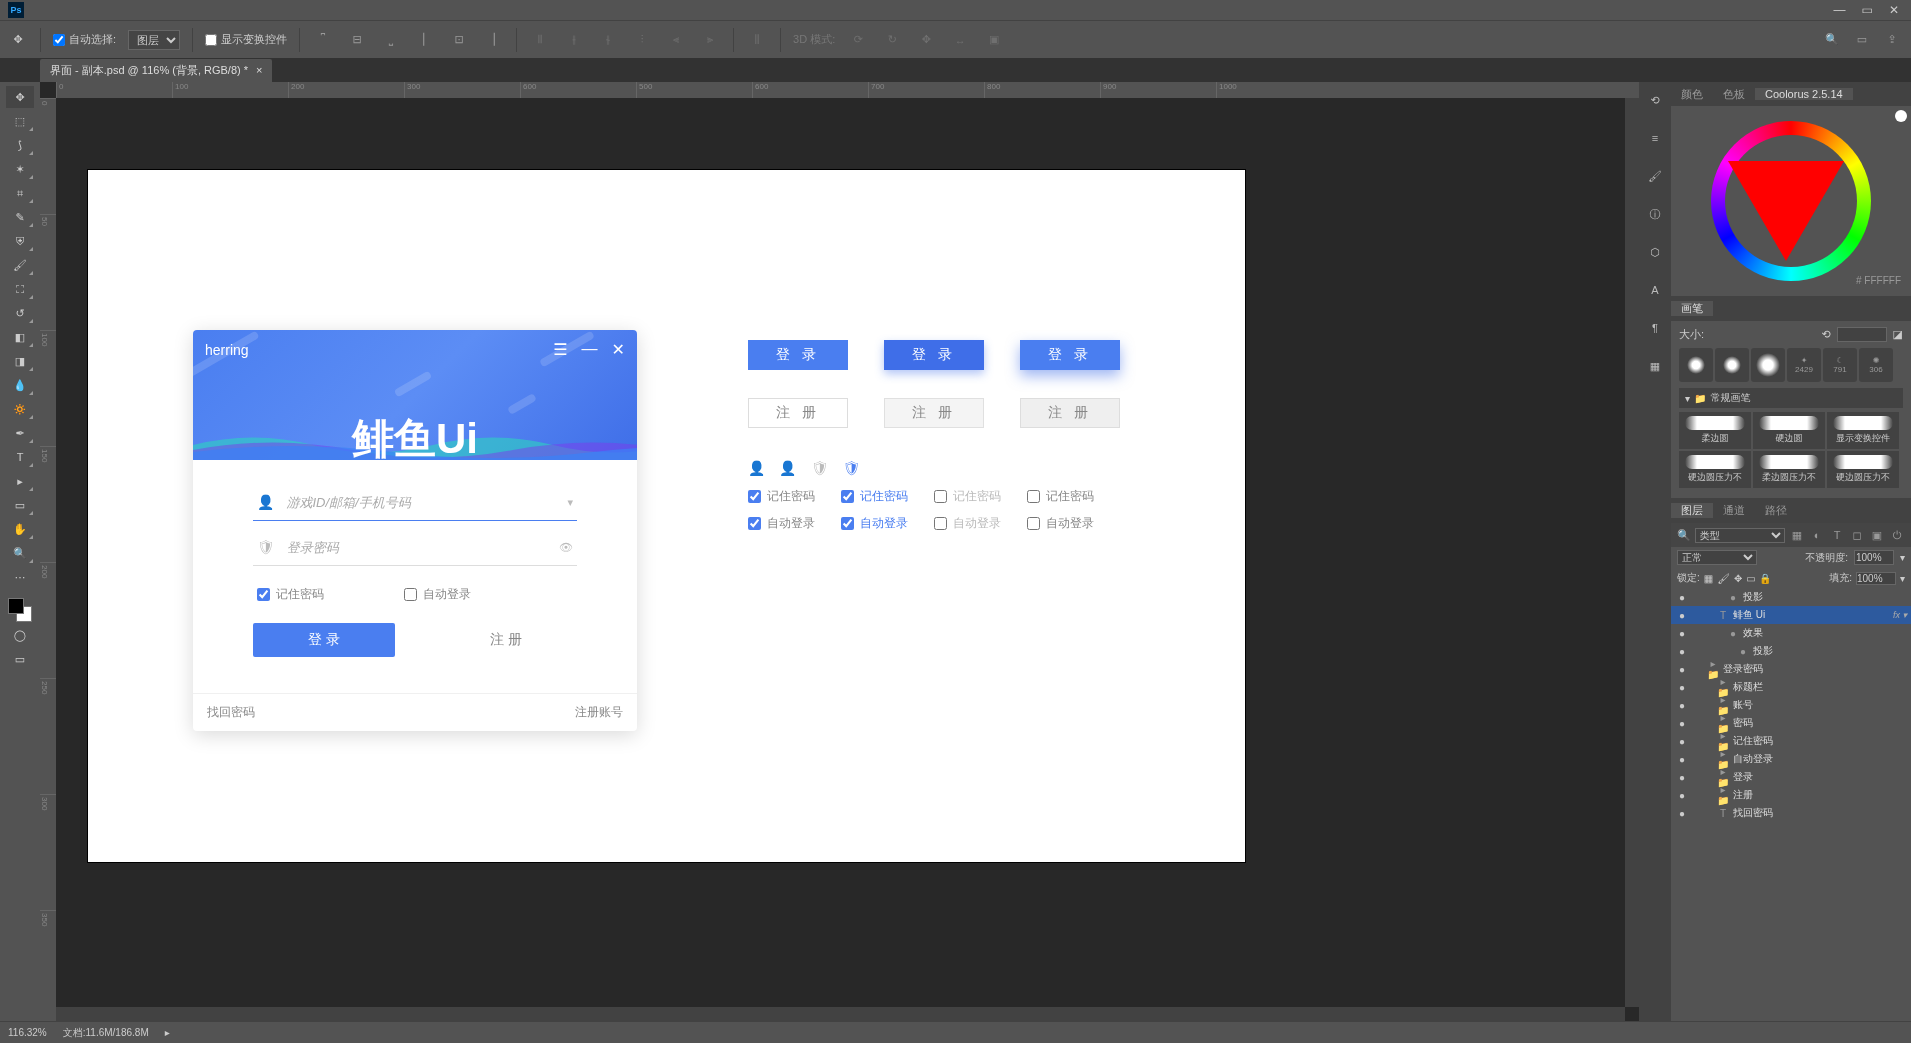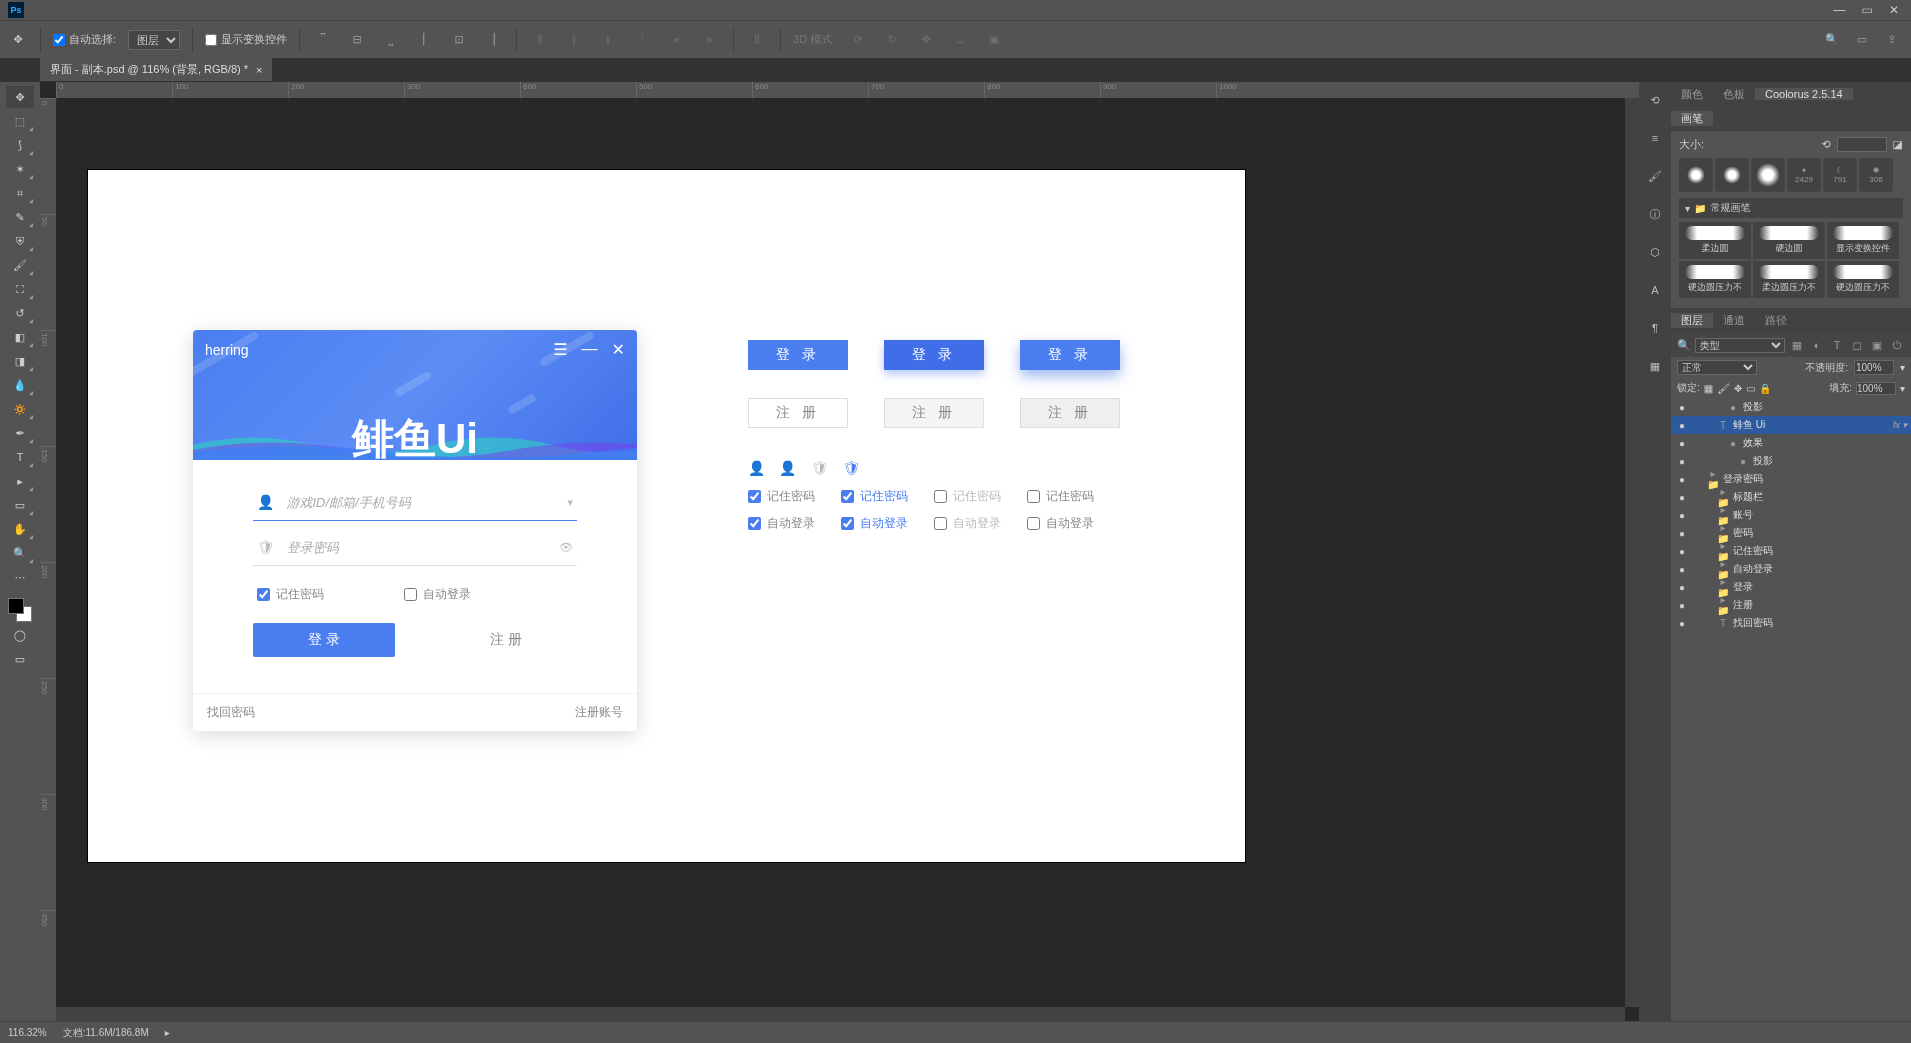--- a/index.html
+++ b/index.html
@@ -17,21 +17,21 @@
 .options-bar .move-icon { width: 20px; height: 20px; display: flex; align-items: center; justify-content: center; }
 .options-bar .sep { width: 1px; height: 24px; background: #424242; }
 .options-bar .checkbox { display: flex; align-items: center; gap: 4px; }
 .options-bar .checkbox input { width: 12px; height: 12px; }
 .options-bar select { background: #454545; color: #ccc; border: 1px solid #666; padding: 2px 4px; font-size: 11px; }
 .options-bar .icon-btn { width: 22px; height: 22px; display: flex; align-items: center; justify-content: center; cursor: pointer; color: #999; }
 .options-bar .icon-btn.disabled { opacity: 0.4; }
 .options-bar .right-icons { margin-left: auto; display: flex; gap: 8px; }
 
 
-.tab-bar { height: 24px; background: #323232; display: flex; align-items: flex-start; padding-left: 40px; }
+.tab-bar { height: 24px; background: #323232; display: flex; align-items: center; padding-left: 40px; }
 .tab { background: #535353; padding: 4px 10px; font-size: 11px; color: #ddd; display: flex; align-items: center; gap: 8px; border-radius: 2px 2px 0 0; }
 .tab .close { cursor: pointer; }
 
 
 .main-layout { display: flex; height: calc(100% - 20px - 38px - 24px - 22px); }
 
 
 .toolbox { width: 40px; background: #535353; display: flex; flex-direction: column; align-items: center; padding-top: 4px; gap: 2px; }
 .toolbox .tool { width: 28px; height: 22px; display: flex; align-items: center; justify-content: center; cursor: pointer; position: relative; }
 .toolbox .tool.active { background: #454545; }
@@ -393,20 +393,29 @@
     <div class="picon">¶</div>
     <div class="picon">▦</div>
   </div>
 
   <div class="right-panels">
     <div class="panel-tabs">
       <div class="ptab">颜色</div>
       <div class="ptab">色板</div>
       <div class="ptab active">Coolorus 2.5.14</div>
     </div>
+    <div class="coolorus">
+      <div class="swatch-dots">
+        <div class="dot" style="background:#fff"></div>
+      </div>
+      <div class="color-wheel">
+        <div class="color-tri"></div>
+      </div>
+      <div class="hex"># FFFFFF</div>
+    </div>
 
     <div class="panel-tabs">
       <div class="ptab active">画笔</div>
     </div>
     <div class="brush-panel">
       <div class="size-row">
         <span>大小:</span>
         <span style="flex:1"></span>
         <span>⟲</span>
         <input type="text" style="">

